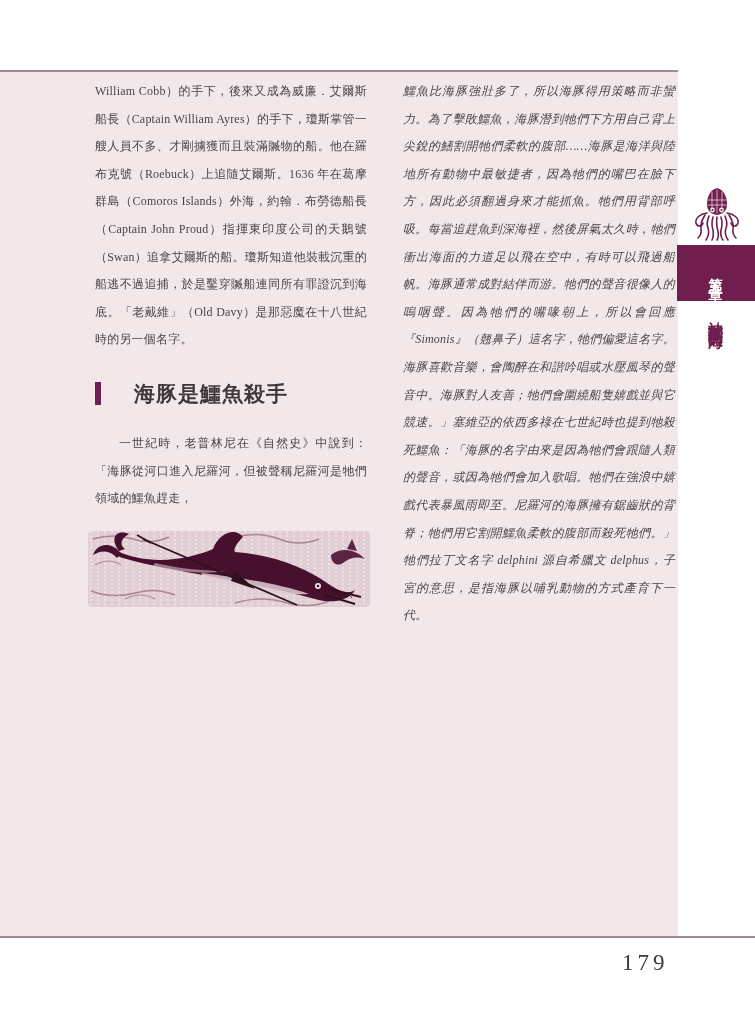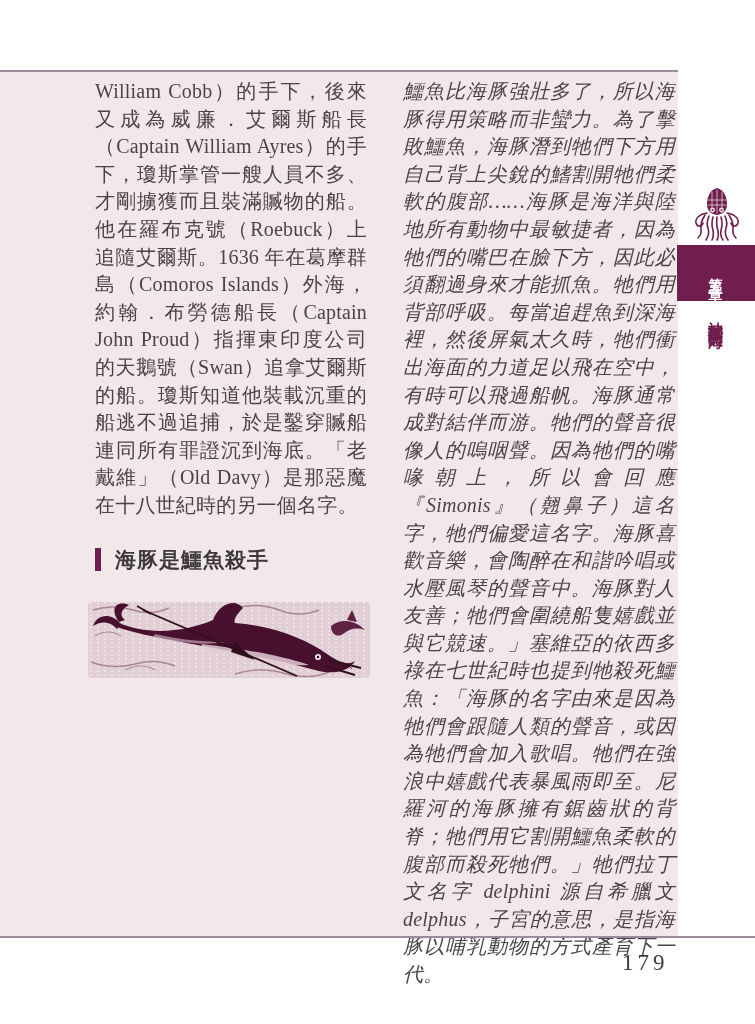--- a/index.html
+++ b/index.html
@@ -22,28 +22,28 @@
     box-sizing:border-box;
   }
   .bottom-rule{
     position:absolute;left:0;top:936px;width:755px;height:2px;
     background:var(--rule);
   }
   .col{position:absolute;top:6px;}
   .col-left{left:95px;width:272px;}
   .col-right{left:403px;width:272px;font-style:italic;}
   p.body{
-    margin:0;font-size:20px;line-height:27.6px;color:var(--text);
+    margin:0;font-size:12px;line-height:27.6px;color:var(--text);
     text-align:justify;letter-spacing:0.2px;
   }
   p.indent{text-indent:2em;}
   h2.sec{
     display:flex;align-items:center;margin:26px 0 22px 0;
     font-family:"Liberation Sans","DejaVu Sans",sans-serif;
-    font-size:21px;font-weight:bold;color:#3d383c;letter-spacing:1px;
+    font-size:21px;font-weight:bold;color:#3d383c;letter-spacing:1px;gap:19px;
   }
   h2.sec .bar{
     width:6px;height:23px;background:var(--accent);
     margin-right:14px;flex:0 0 auto;
   }
   .illus{
     margin:12px 0 0 -10px;width:288px;height:88px;
   }
   .sidebar-squid{
     position:absolute;left:693px;top:186px;width:48px;height:56px;
@@ -77,20 +77,21 @@
 <div>
 
   <div class="panel">
 
     <div class="col col-left">
       <p class="body">William Cobb）的手下，後來又成為威廉．艾爾斯船長（Captain William Ayres）的手下，瓊斯掌管一艘人員不多、才剛擄獲而且裝滿贓物的船。他在羅布克號（Roebuck）上追隨艾爾斯。1636 年在葛摩群島（Comoros Islands）外海，約翰．布勞德船長（Captain John Proud）指揮東印度公司的天鵝號（Swan）追拿艾爾斯的船。瓊斯知道他裝載沉重的船逃不過追捕，於是鑿穿贓船連同所有罪證沉到海底。「老戴維」（Old Davy）是那惡魔在十八世紀時的另一個名字。</p>
       <h2 class="sec">
         <span class="bar"></span>
         <span>海豚是鱷魚殺手</span>
       </h2>
+      <p class="body indent">一世紀時，老普林尼在《自然史》中說到：「海豚從河口進入尼羅河，但被聲稱尼羅河是牠們領域的鱷魚趕走，</p>
 
       <div class="illus">
         <svg width="288" height="88" viewBox="0 0 288 88" xmlns="http://www.w3.org/2000/svg">
           <defs>
             <pattern id="hatch" width="7" height="4" patternUnits="userSpaceOnUse">
               <rect width="7" height="4" fill="#eddfe3"></rect>
               <path d="M0 1 H7 M0 3 H5" stroke="#a77a90" stroke-width="0.6" opacity="0.55"></path>
             </pattern>
           </defs>
           <rect x="3" y="6" width="282" height="76" rx="4" fill="url(#hatch)"></rect>

